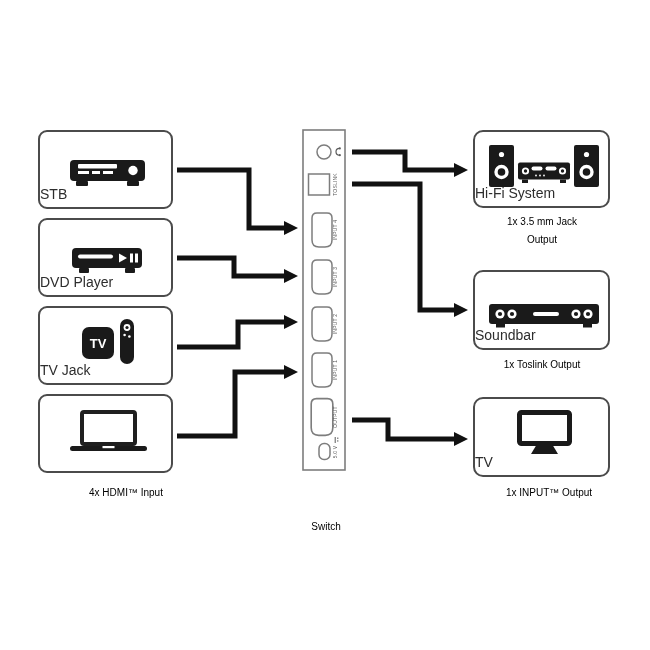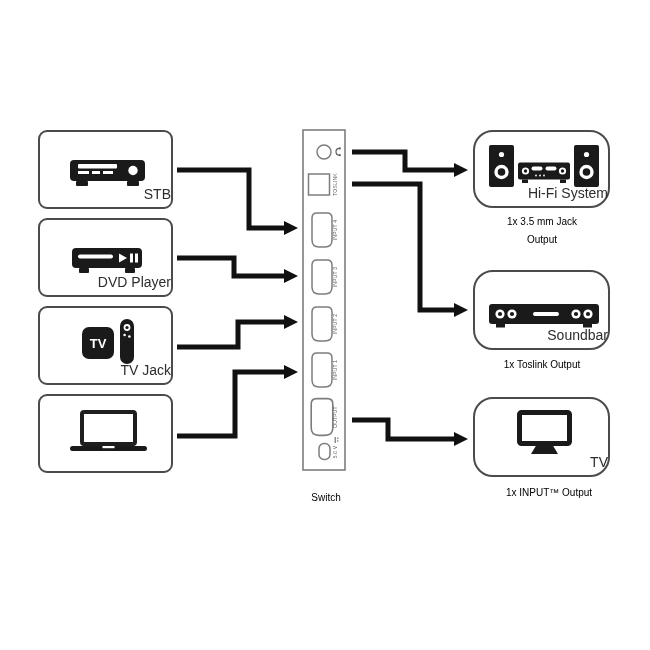--- a/index.html
+++ b/index.html
@@ -1,20 +1,20 @@
 <!DOCTYPE html>
 <html><head>
 <meta charset="utf-8">
 <style>
   html,body{margin:0;padding:0;background:#ffffff;}
   .canvas{position:relative;width:650px;height:650px;background:#ffffff;overflow:hidden;
           font-family:"Liberation Sans",sans-serif;color:#2d2d2d;}
   .dev-box{position:absolute;box-sizing:border-box;border:2px solid #4b4b4b;border-radius:9px;background:#fff;}
-  .dev-box.right{border-radius:20px;}
-  .dev-label{position:absolute;left:9px;right:0;bottom:5px;text-align:right;font-size:14px;color:#2d2d2d;}
+  .dev-box.right{border-radius:10px;}
+  .dev-label{position:absolute;left:0;right:0;bottom:5px;text-align:left;font-size:14px;color:#2d2d2d;}
   .caption{position:absolute;font-size:10px;color:#000000;text-align:center;line-height:18px;}
   .icon-svg{position:absolute;display:block;}
   .overlay{position:absolute;left:0;top:0;}
   .port-label{font-size:5px;fill:#5a5a5a;font-family:"Liberation Sans",sans-serif;letter-spacing:.2px;}
   .tvstick-text{font-size:13px;font-weight:bold;fill:#ffffff;font-family:"Liberation Sans",sans-serif;}
 </style>
 </head>
 <body>
 
 <div class="canvas">
@@ -81,20 +81,21 @@
   </div>
 
   <div class="dev-box" style="left:38px;top:394px;width:135px;height:79px;">
     <svg class="icon-svg" style="left:30px;top:14px;" width="77" height="41" viewBox="0 0 77 41">
       <rect x="12" y="2" width="53" height="32" rx="2" fill="#fff" stroke="#1f1f1f" stroke-width="4"></rect>
       <rect x="0" y="36" width="77" height="5" rx="2.5" fill="#1a1a1a"></rect>
       <rect x="32.5" y="36" width="12" height="2.2" fill="#fff"></rect>
     </svg>
   </div>
 
+  <div class="caption" style="left:40px;top:484px;width:172px;">4x HDMI™ Input</div>
 
   <svg class="overlay" style="left:302px;top:129px;" width="44" height="342" viewBox="0 0 44 342">
     <rect x="1" y="1" width="42" height="340" fill="#ffffff" stroke="#7d7d7d" stroke-width="1.6"></rect>
 
     <circle cx="22" cy="23" r="7" fill="#fff" stroke="#7d7d7d" stroke-width="1.5"></circle>
     <g transform="translate(35,23) rotate(-90)">
       <path d="M -3.2,2.4 A 3.4 3.4 0 0 1 3.6,2.4" fill="none" stroke="#5a5a5a" stroke-width="1.2"></path>
       <circle cx="-3.2" cy="2.8" r="1.1" fill="#5a5a5a"></circle>
       <circle cx="3.6" cy="2.8" r="1.1" fill="#5a5a5a"></circle>
     </g>
@@ -118,21 +119,21 @@
     <text class="port-label" transform="rotate(-90 35 288)" x="35" y="288" text-anchor="middle">OUTPUT</text>
 
     <rect x="17" y="314.5" width="11" height="16" rx="5" fill="#fff" stroke="#7d7d7d" stroke-width="1.5"></rect>
     <text class="port-label" transform="rotate(-90 35 323)" x="35" y="323" text-anchor="middle">5.0 V</text>
     <g stroke="#5a5a5a" stroke-width="1">
       <line x1="33.2" y1="308" x2="33.2" y2="314"></line>
       <line x1="35.8" y1="308.5" x2="35.8" y2="313.5" stroke-dasharray="1.5,1.2"></line>
     </g>
   </svg>
 
-  <div class="caption" style="left:286px;top:489px;width:80px;text-align:center;">Switch</div>
+  <div class="caption" style="left:286px;top:518px;width:80px;text-align:center;">Switch</div>
 
   <div class="dev-box right" style="left:473px;top:130px;width:137px;height:78px;">
     <svg class="icon-svg" style="left:14px;top:13px;" width="110" height="45" viewBox="0 0 110 45">
       <rect x="0" y="0" width="25" height="42" rx="2" fill="#1a1a1a"></rect>
       <circle cx="12.5" cy="9.5" r="2.6" fill="#fff"></circle>
       <circle cx="12.5" cy="27" r="7.2" fill="#fff"></circle>
       <circle cx="12.5" cy="27" r="3.8" fill="#1a1a1a"></circle>
       <rect x="85" y="0" width="25" height="42" rx="2" fill="#1a1a1a"></rect>
       <circle cx="97.5" cy="9.5" r="2.6" fill="#fff"></circle>
       <circle cx="97.5" cy="27" r="7.2" fill="#fff"></circle>

